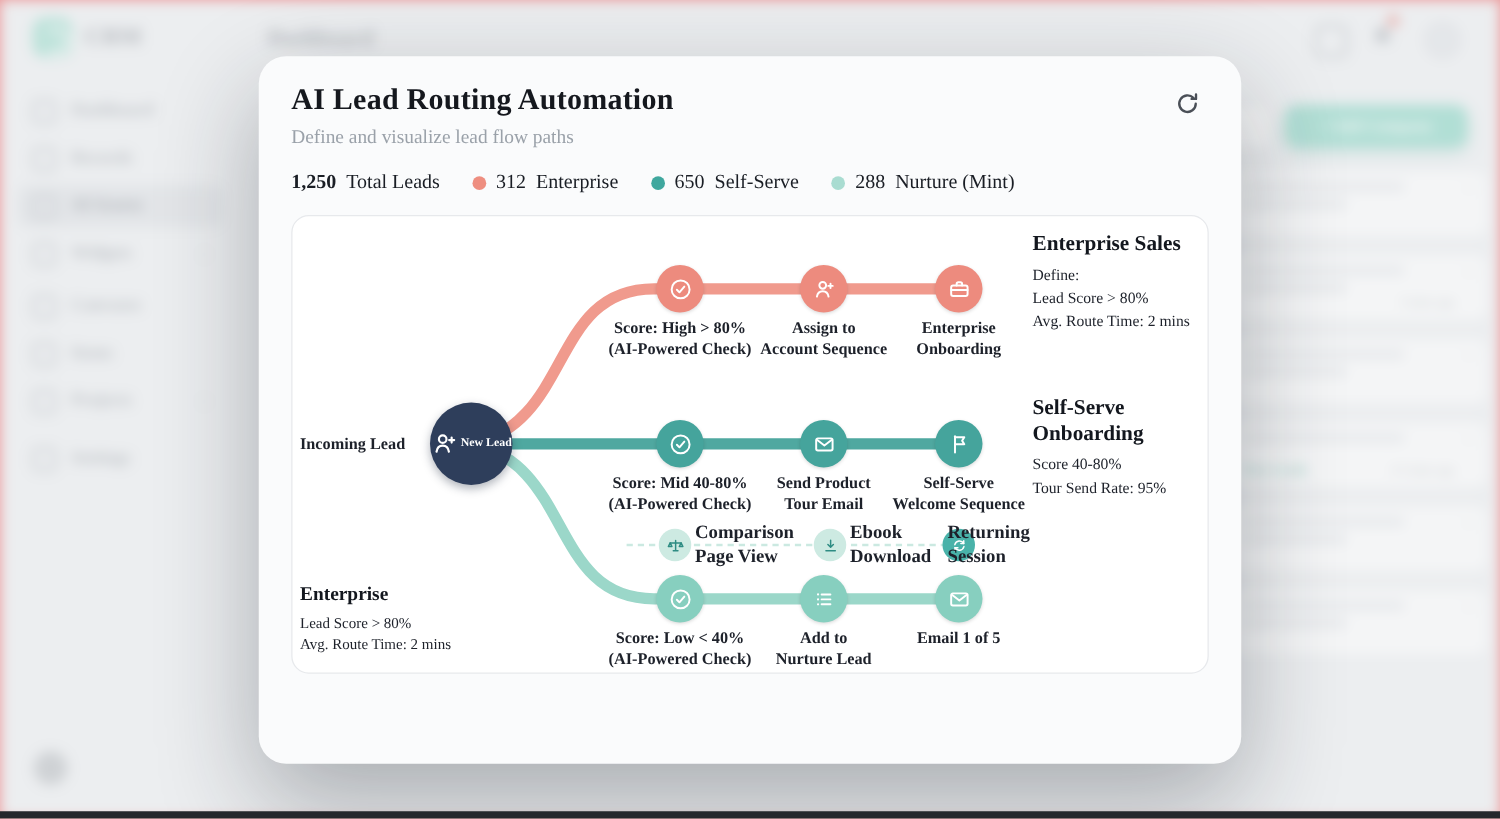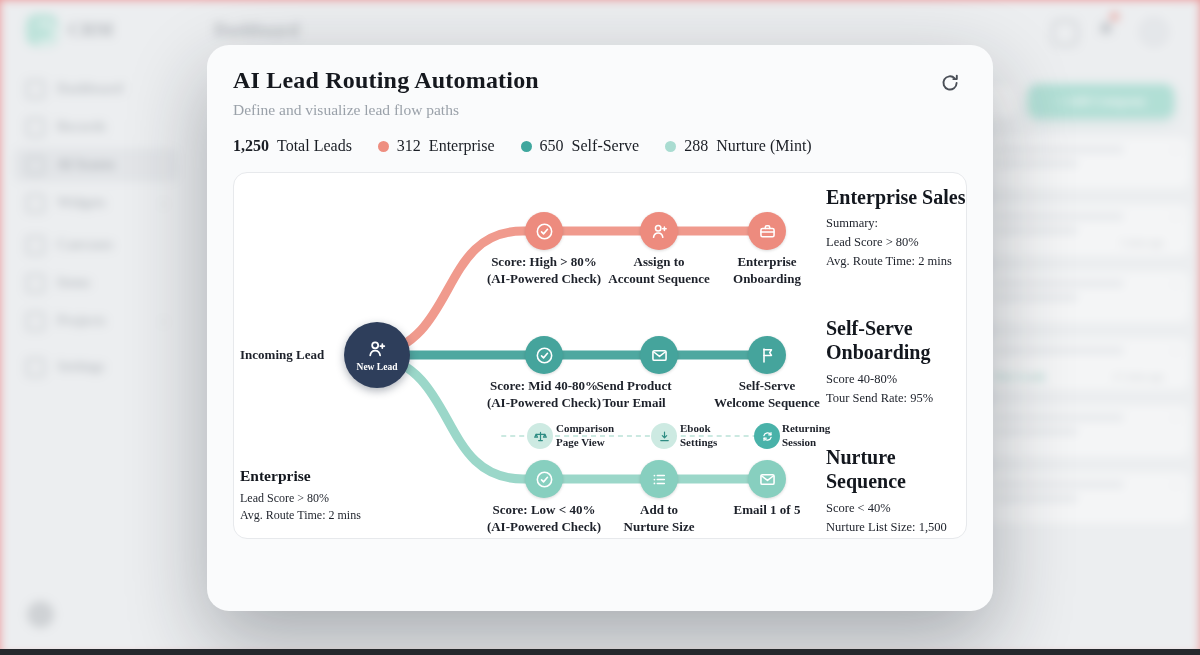--- a/index.html
+++ b/index.html
@@ -69,35 +69,35 @@
   .flow-card{position:relative;margin-top:17px;height:365px;background:#ffffff;border:1px solid #e7e9ec;
     border-radius:14px;overflow:hidden;}
   .flow-svg{position:absolute;inset:0;width:100%;height:100%;}
   .node{position:absolute;width:38px;height:38px;border-radius:50%;display:flex;align-items:center;
     justify-content:center;transform:translate(-50%,-50%);box-shadow:0 1px 3px rgba(0,0,0,.15);cursor:pointer;}
   .node svg{width:21px;height:21px;}
   .node.ent{background:#ED8B7E;}
   .node.ss{background:#45A49C;}
   .node.nur{background:#87CFBF;}
   .start-node{position:absolute;width:66px;height:66px;border-radius:50%;background:#2E3E5B;
-    transform:translate(-50%,-50%);display:flex;flex-direction:column;align-items:center;
+    transform:translate(-50%,-50%);display:flex;flex-direction:row;align-items:center;
     justify-content:center;gap:2px;box-shadow:0 3px 8px rgba(30,40,60,.35);cursor:pointer;}
   .start-node svg{width:22px;height:22px;}
   .start-label{font-size:9.5px;color:#ffffff;font-weight:600;}
   .nlabel{position:absolute;width:150px;transform:translateX(-50%);text-align:center;
     font-size:13px;font-weight:600;color:#1d212a;line-height:1.28;}
   .subnode{position:absolute;width:26px;height:26px;border-radius:50%;background:#CDEAE2;
     transform:translate(-50%,-50%);display:flex;align-items:center;justify-content:center;cursor:pointer;}
   .subnode svg{width:15px;height:15px;}
   .subnode.solid{background:#49B2A9;}
-  .sublabel{position:absolute;transform:translateY(-50%);font-size:11px;font-weight:700;
+  .sublabel{position:absolute;transform:translateY(-50%);font-size:15px;font-weight:700;
     color:#1d212a;line-height:1.25;white-space:nowrap;}
   .incoming{position:absolute;left:6px;top:174px;width:110px;font-size:13px;font-weight:600;color:#1d212a;}
   .endpoint{position:absolute;}
-  .ep-title{font-size:20px;font-weight:800;color:#13171e;line-height:1.22;margin-bottom:5px;}
+  .ep-title{font-size:17px;font-weight:800;color:#13171e;line-height:1.22;margin-bottom:5px;}
   .ep-line{font-size:12.5px;color:#1d212a;line-height:1.5;white-space:nowrap;}
   .corner{position:absolute;left:6px;top:294px;}
   .corner-title{font-size:15.5px;font-weight:800;color:#13171e;margin-bottom:5px;}
   .corner-line{font-size:12px;color:#1d212a;line-height:1.45;white-space:nowrap;}
 
   .modal-foot{margin-top:20px;text-align:center;}
   .foot-link{display:inline-flex;align-items:center;gap:7px;font-size:15.5px;font-weight:700;
     color:#2AA38F;text-decoration:none;cursor:pointer;}
 </style>
 </head>
@@ -304,21 +304,21 @@
       <div class="nlabel" style="left:310px;top:205px">
         <span>Score: Mid 40-80%</span><br>
         <span>(AI-Powered Check)</span>
       </div>
       <div class="node ss" style="left:425px;top:182px">
         <svg viewBox="0 0 24 24" fill="none" stroke="#ffffff" stroke-width="1.8" stroke-linecap="round" stroke-linejoin="round">
           <rect x="4.5" y="6.5" width="15" height="11" rx="1.6"></rect>
           <path d="M5.5 8l6.5 5 6.5-5"></path>
         </svg>
       </div>
-      <div class="nlabel" style="left:400px;top:205px">
+      <div class="nlabel" style="left:425px;top:205px">
         <span>Send Product</span><br>
         <span>Tour Email</span>
       </div>
       <div class="node ss" style="left:533px;top:182px">
         <svg viewBox="0 0 24 24" fill="none" stroke="#ffffff" stroke-width="1.8" stroke-linecap="round" stroke-linejoin="round">
           <path d="M8 19.5V4.5"></path>
           <path d="M8 5.5h8.5l-2 3.2 2 3.2H8"></path>
         </svg>
       </div>
       <div class="nlabel" style="left:533px;top:205px">
@@ -336,30 +336,30 @@
         <span>Comparison</span><br>
         <span>Page View</span>
       </div>
       <div class="subnode" style="left:430px;top:263px">
         <svg viewBox="0 0 24 24" fill="none" stroke="#2E8C83" stroke-width="1.9" stroke-linecap="round" stroke-linejoin="round">
           <path d="M12 5v8.5M8.5 10.5L12 14l3.5-3.5M6 18.5h12"></path>
         </svg>
       </div>
       <div class="sublabel" style="left:446px;top:263px">
         <span>Ebook</span><br>
-        <span>Settings</span>
+        <span>Download</span>
       </div>
       <div class="subnode solid" style="left:533px;top:263px">
         <svg viewBox="0 0 24 24" fill="none" stroke="#ffffff" stroke-width="1.9" stroke-linecap="round" stroke-linejoin="round">
           <path d="M17.6 9.3A6.2 6.2 0 0 0 6.2 10.8"></path>
           <path d="M6.4 14.7A6.2 6.2 0 0 0 17.8 13.2"></path>
           <path d="M17.6 5.6v3.7h-3.7M6.4 18.4v-3.7h3.7"></path>
         </svg>
       </div>
-      <div class="sublabel" style="left:548px;top:263px">
+      <div class="sublabel" style="left:524px;top:263px">
         <span>Returning</span><br>
         <span>Session</span>
       </div>
 
       <div class="node nur" style="left:310px;top:306px">
         <svg viewBox="0 0 24 24" fill="none" stroke="#ffffff" stroke-width="1.8" stroke-linecap="round" stroke-linejoin="round">
           <circle cx="12" cy="12" r="8.2"></circle>
             <path d="M8.6 12.4l2.3 2.3 4.5-5.2"></path>
         </svg>
       </div>
@@ -370,49 +370,44 @@
       <div class="node nur" style="left:425px;top:306px">
         <svg viewBox="0 0 24 24" fill="none" stroke="#ffffff" stroke-width="1.8" stroke-linecap="round" stroke-linejoin="round">
           <path d="M9.5 7.5h8M9.5 12h8M9.5 16.5h8"></path>
           <circle cx="6.2" cy="7.5" r="1" fill="#ffffff" stroke="none"></circle>
           <circle cx="6.2" cy="12" r="1" fill="#ffffff" stroke="none"></circle>
           <circle cx="6.2" cy="16.5" r="1" fill="#ffffff" stroke="none"></circle>
         </svg>
       </div>
       <div class="nlabel" style="left:425px;top:329px">
         <span>Add to</span><br>
-        <span>Nurture Size</span>
+        <span>Nurture Lead</span>
       </div>
       <div class="node nur" style="left:533px;top:306px">
         <svg viewBox="0 0 24 24" fill="none" stroke="#ffffff" stroke-width="1.8" stroke-linecap="round" stroke-linejoin="round">
           <rect x="4.5" y="6.5" width="15" height="11" rx="1.6"></rect>
           <path d="M5.5 8l6.5 5 6.5-5"></path>
         </svg>
       </div>
       <div class="nlabel" style="left:533px;top:329px">
         <span>Email 1 of 5</span><br>
         <span></span>
       </div>
 
       <div class="endpoint" style="left:592px;top:12px">
         <div class="ep-title" style="width:160px">Enterprise Sales</div>
-        <div class="ep-line">Summary:</div>
+        <div class="ep-line">Define:</div>
         <div class="ep-line">Lead Score &gt; 80%</div>
         <div class="ep-line">Avg. Route Time: 2 mins</div>
       </div>
       <div class="endpoint" style="left:592px;top:143px">
         <div class="ep-title" style="width:120px">Self-Serve Onboarding</div>
         <div class="ep-line">Score 40-80%</div>
         <div class="ep-line">Tour Send Rate: 95%</div>
       </div>
-      <div class="endpoint" style="left:592px;top:272px">
-        <div class="ep-title" style="width:110px">Nurture Sequence</div>
-        <div class="ep-line">Score &lt; 40%</div>
-        <div class="ep-line">Nurture List Size: 1,500</div>
-      </div>
 
       <div class="corner">
         <div class="corner-title">Enterprise</div>
         <div class="corner-line">Lead Score &gt; 80%</div>
         <div class="corner-line">Avg. Route Time: 2 mins</div>
       </div>
     </div>
 
   </div>
 

